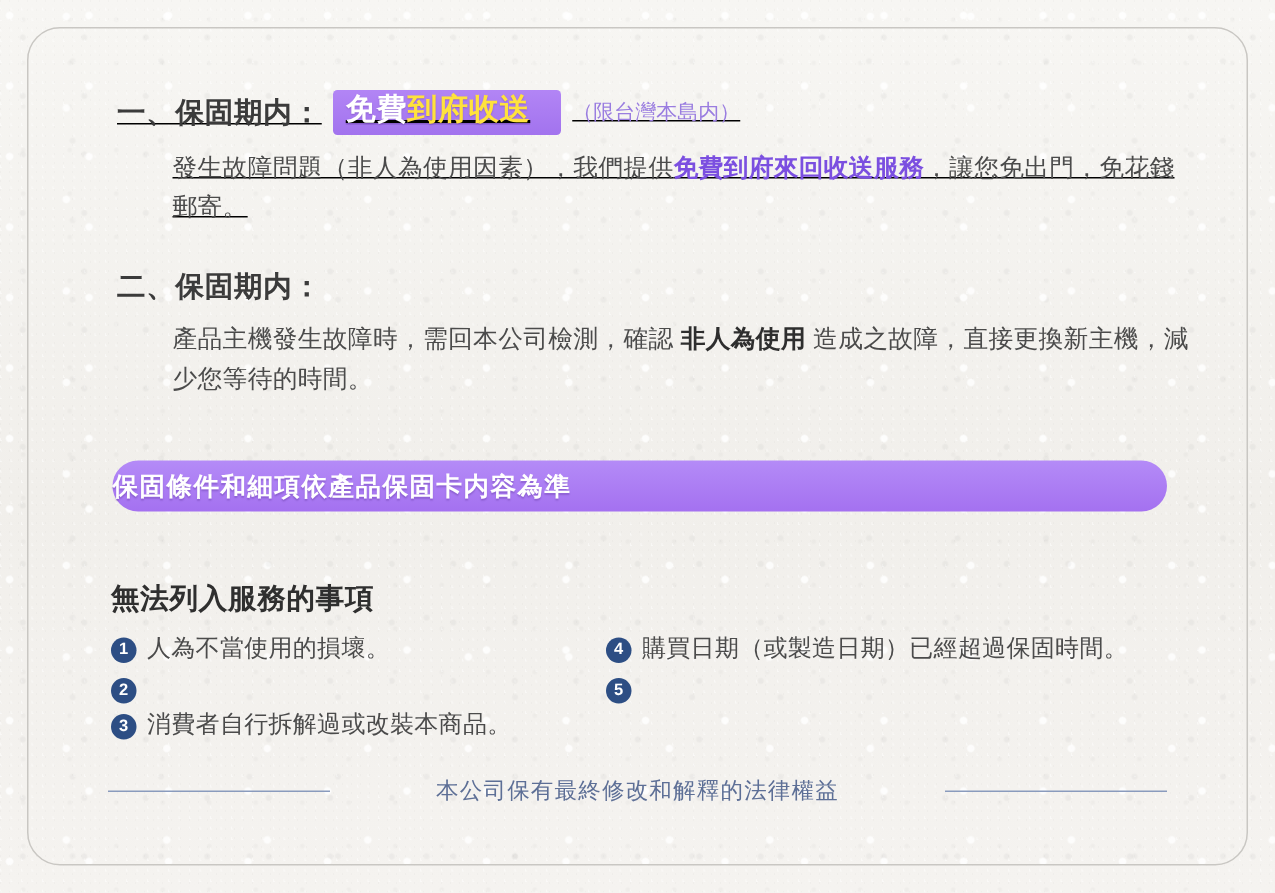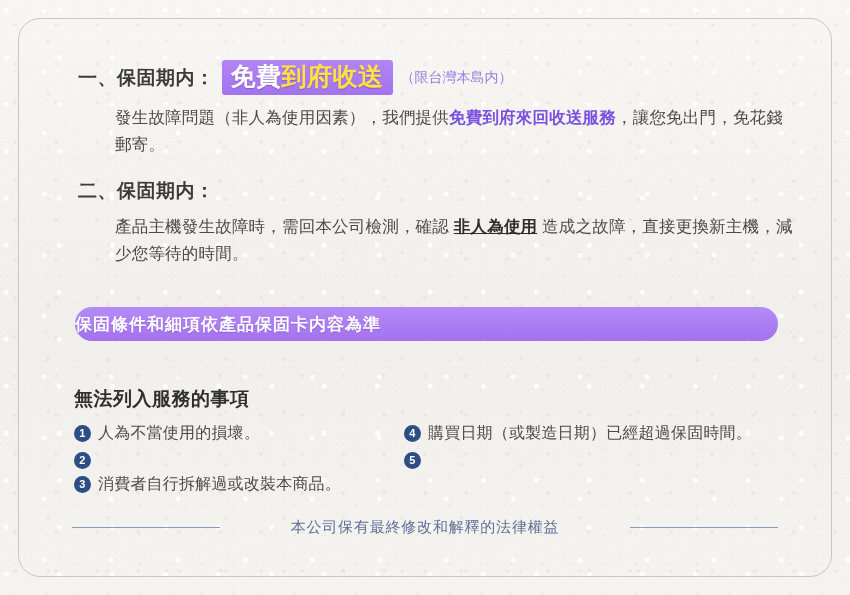--- a/index.html
+++ b/index.html
@@ -51,41 +51,41 @@
     width: 850px;
     height: 595px;
   }
 
   
   .clause {
     position: absolute;
     left: 78px;
     right: 55px;
   }
-  .clause-1 { top: 60px; }
+  .clause-1 { top: 60px; text-decoration: underline; }
   .clause-2 { top: 178px; }
 
   .clause-head {
     display: flex;
     align-items: center;
     white-space: nowrap;
   }
   .clause-prefix {
     font-size: 19px;
     font-weight: bold;
     color: #3b3b3b;
     letter-spacing: .5px;
   }
   .banner {
     display: inline-block;
     margin-left: 7px;
-    padding: 3px 9px 5px 9px;
+    padding: 3px 20px 5px 9px;
     border-radius: 3px;
     background: linear-gradient(180deg, #b285f5 0%, #a273ee 100%);
-    font-size: 25px;
+    font-size: 20px;
     font-weight: bold;
     line-height: 1.08;
     color: #ffffff;
     letter-spacing: .5px;
     text-shadow: 0 1px 1px rgba(80,40,140,.35);
   }
   .banner .hl {
     color: #ffe23d;
   }
   .banner-note {
@@ -102,21 +102,20 @@
     color: #4b4b4b;
     letter-spacing: .2px;
   }
   .clause-body .em-purple {
     color: #7b4fe0;
     font-weight: bold;
   }
   .clause-body .em-bold {
     color: #2e2e2e;
     font-weight: bold;
-    text-decoration: underline;
   }
 
   
   .pill {
     position: absolute;
     left: 75px;
     top: 307px;
     width: 703px;
     height: 34px;
     border-radius: 17px;

